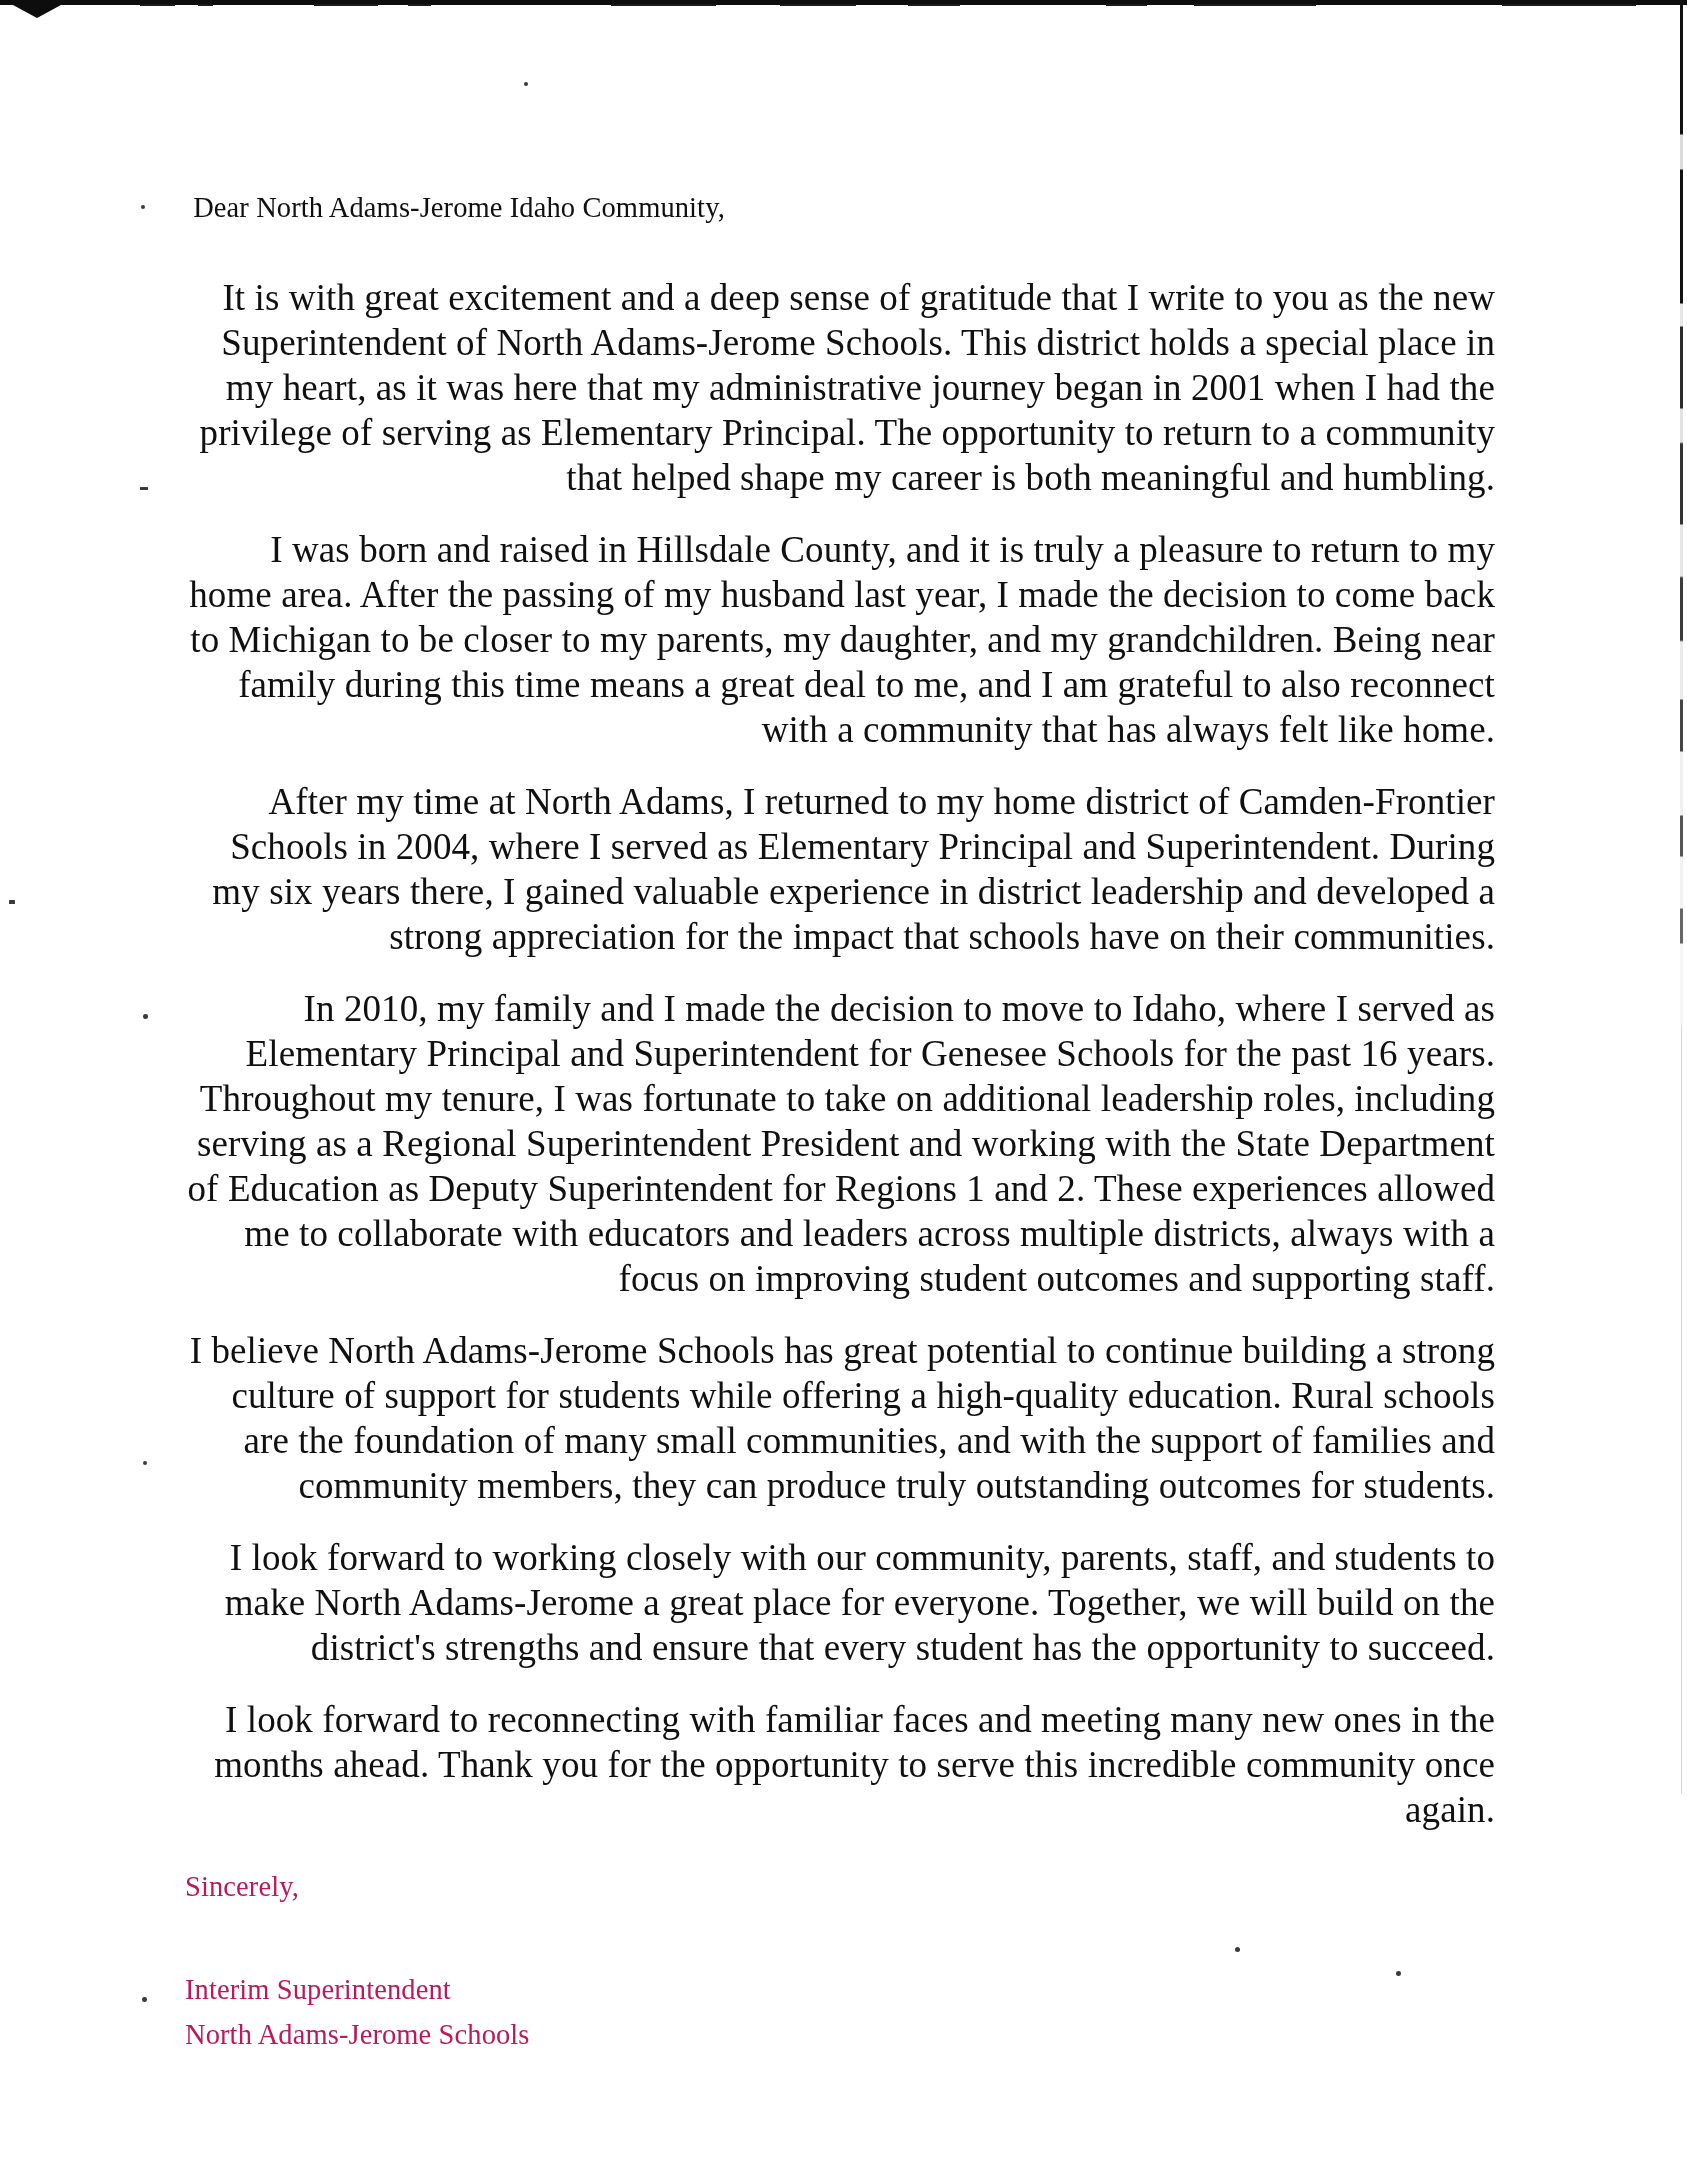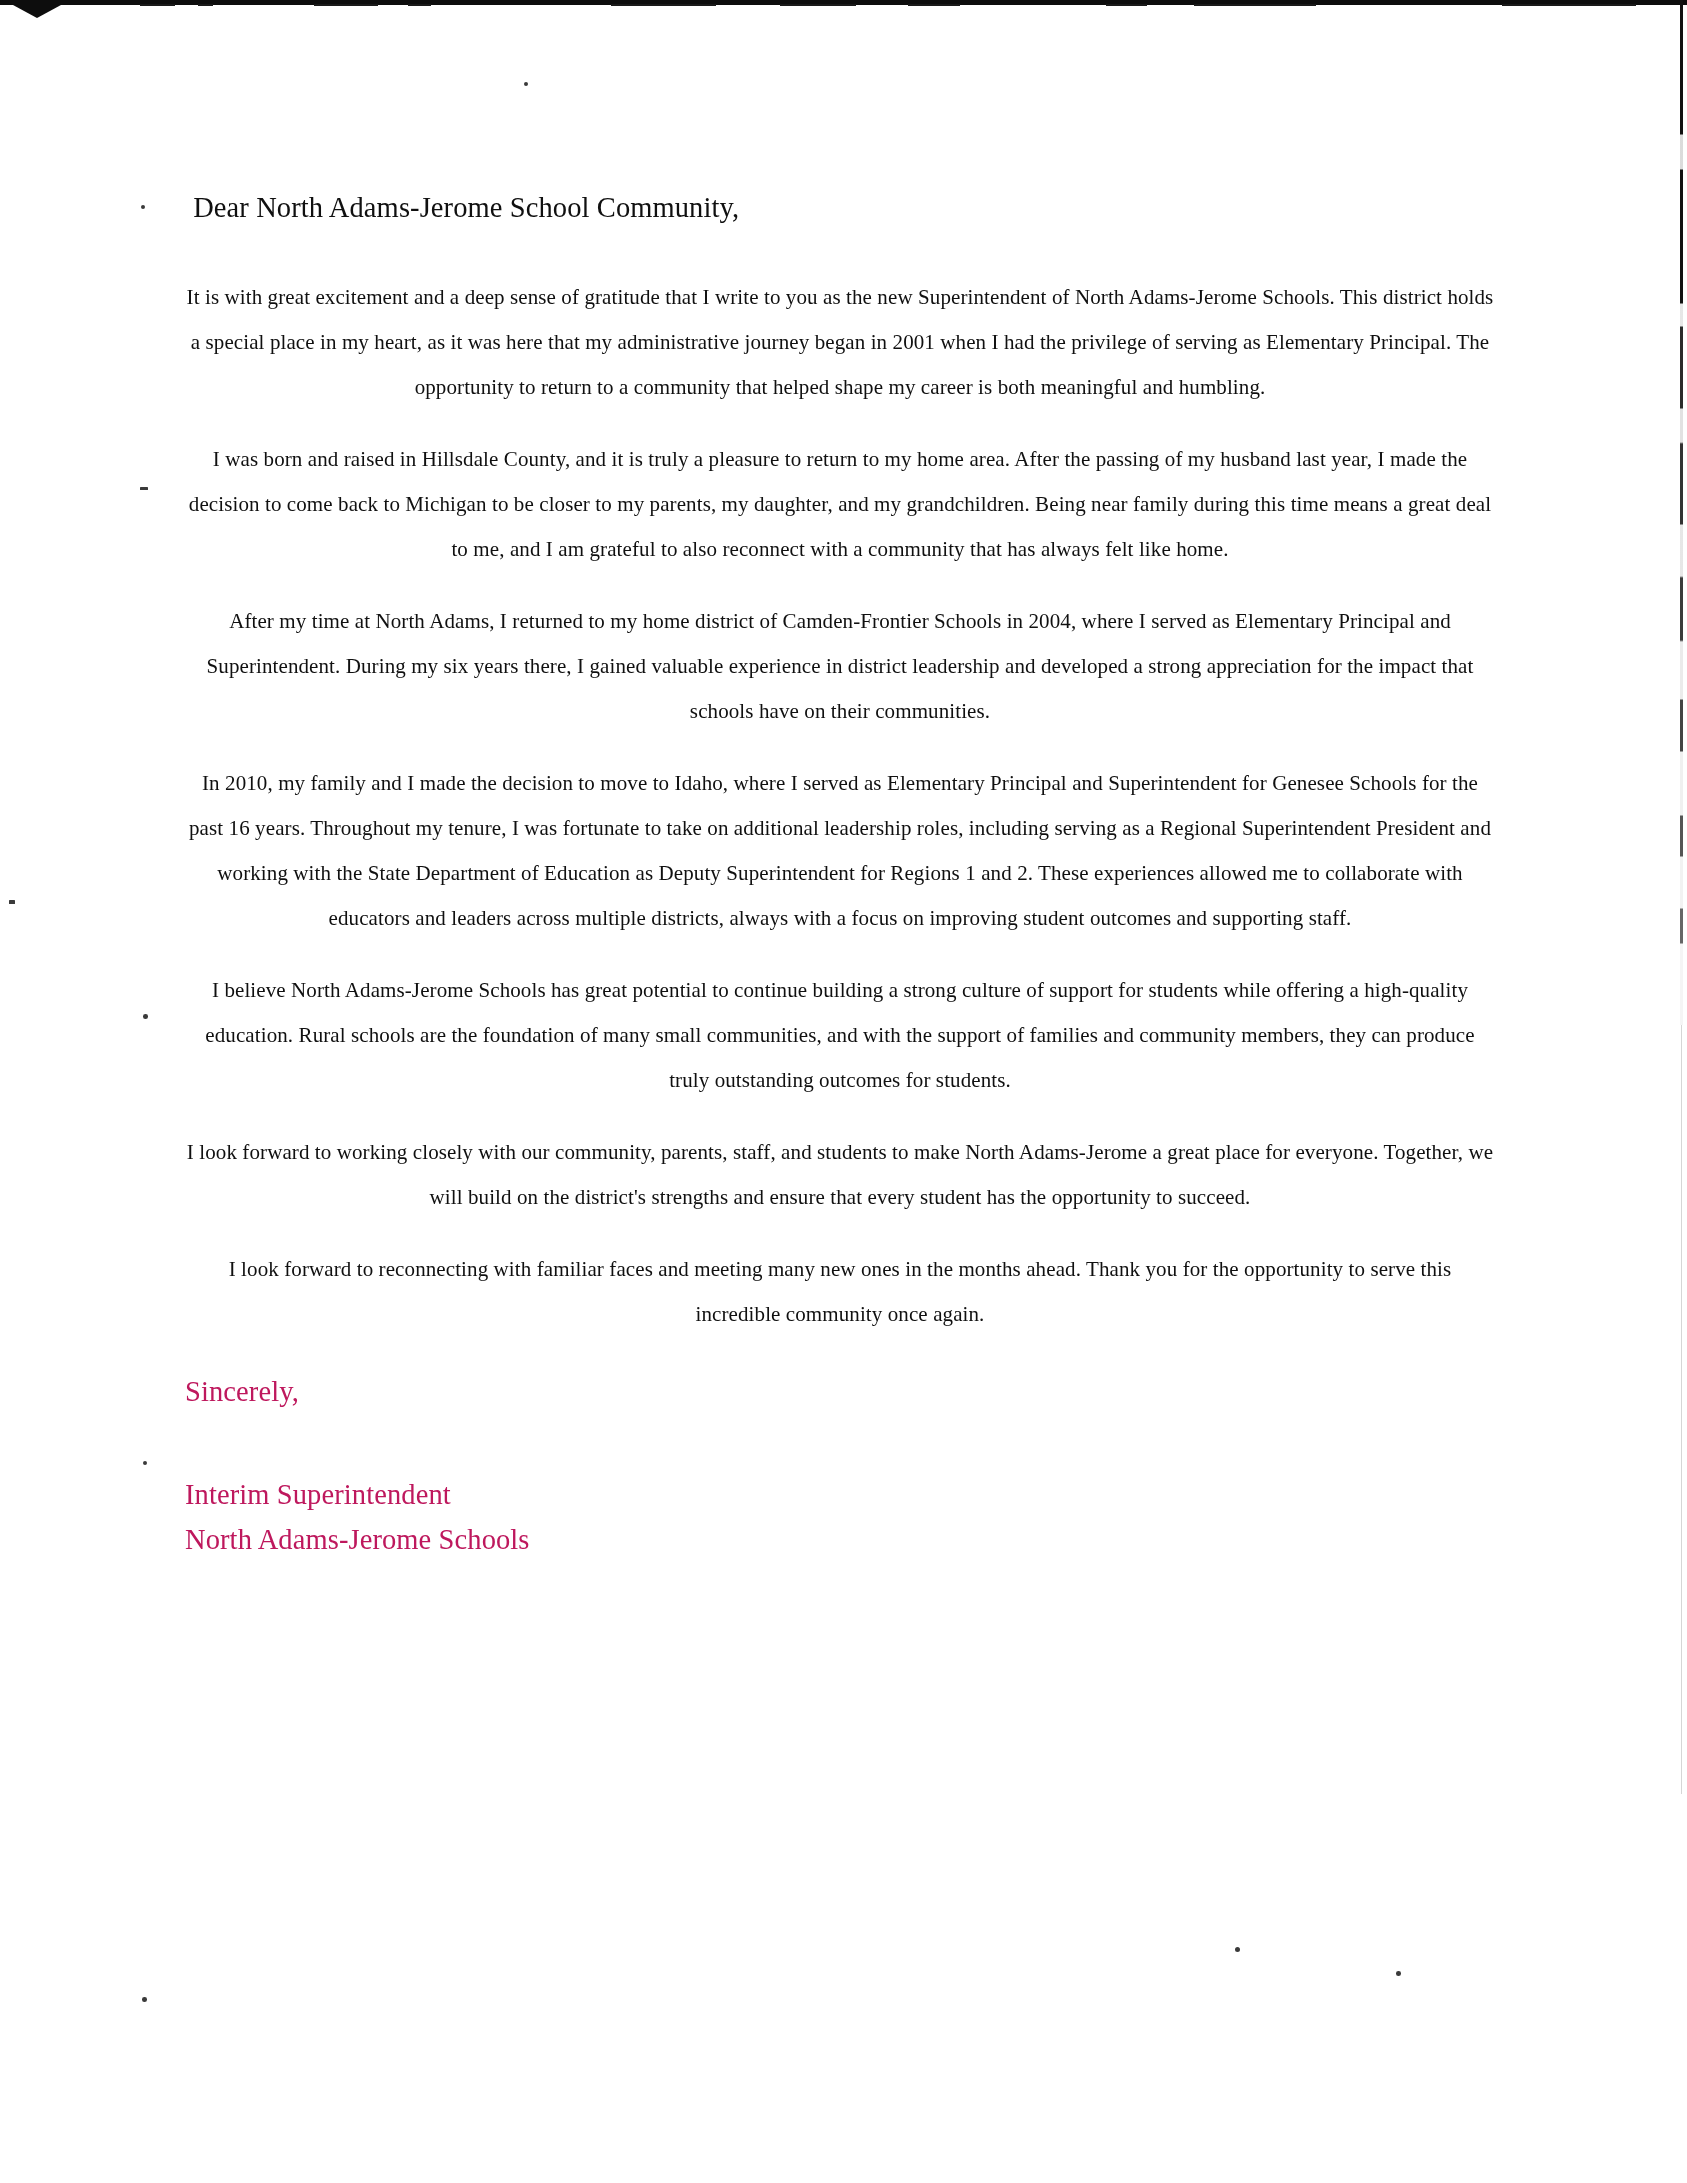--- a/index.html
+++ b/index.html
@@ -99,26 +99,26 @@
     width: 1310px;
   }
   .salutation {
     font-size: 28.5px;
     line-height: 45px;
     color: #101010;
     margin: 0 0 45px 8.2px;
     letter-spacing: 0.1px;
   }
   p.para {
-    font-size: 21px;
+    font-size: 37px;
     line-height: 45px;
     color: #101010;
     margin: 0 0 27px 0;
     letter-spacing: 0.1px;
-    text-align: center;
+    text-align: right;
   }
   .closing-block {
     margin-top: 32px;
   }
   .closing-line {
     font-size: 28.5px;
     line-height: 45px;
     color: #be185d;
     margin: 0;
     letter-spacing: 0.1px;
@@ -157,21 +157,21 @@
   <div class="speck" style="left:9.3px;top:900px;width:5.8px;height:3.5px;border-radius:0.6px;"></div>
   <div class="speck" style="left:143px;top:1461px;width:4.1px;height:4.1px;"></div>
   <div class="speck" style="left:142px;top:1997px;width:4.7px;height:4.7px;"></div>
   <div class="speck" style="left:524px;top:82px;width:4.1px;height:4.1px;"></div>
   <div class="speck" style="left:1235px;top:1947px;width:5.2px;height:5.2px;"></div>
   <div class="speck" style="left:1396px;top:1971px;width:4.7px;height:4.7px;"></div>
 
   <div id="letter">
     <div class="letter-inner">
 
-      <div class="salutation">Dear North Adams-Jerome School Community,</div>
+      <div class="salutation">Dear North Adams-Jerome Idaho Community,</div>
 
       <p class="para">It is with great excitement and a deep sense of gratitude that I write to you as the new Superintendent of North Adams-Jerome Schools. This district holds a special place in my heart, as it was here that my administrative journey began in 2001 when I had the privilege of serving as Elementary Principal. The opportunity to return to a community that helped shape my career is both meaningful and humbling.</p>
       <p class="para">I was born and raised in Hillsdale County, and it is truly a pleasure to return to my home area. After the passing of my husband last year, I made the decision to come back to Michigan to be closer to my parents, my daughter, and my grandchildren. Being near family during this time means a great deal to me, and I am grateful to also reconnect with a community that has always felt like home.</p>
       <p class="para">After my time at North Adams, I returned to my home district of Camden-Frontier Schools in 2004, where I served as Elementary Principal and Superintendent. During my six years there, I gained valuable experience in district leadership and developed a strong appreciation for the impact that schools have on their communities.</p>
       <p class="para">In 2010, my family and I made the decision to move to Idaho, where I served as Elementary Principal and Superintendent for Genesee Schools for the past 16 years. Throughout my tenure, I was fortunate to take on additional leadership roles, including serving as a Regional Superintendent President and working with the State Department of Education as Deputy Superintendent for Regions 1 and 2. These experiences allowed me to collaborate with educators and leaders across multiple districts, always with a focus on improving student outcomes and supporting staff.</p>
       <p class="para">I believe North Adams-Jerome Schools has great potential to continue building a strong culture of support for students while offering a high-quality education. Rural schools are the foundation of many small communities, and with the support of families and community members, they can produce truly outstanding outcomes for students.</p>
       <p class="para">I look forward to working closely with our community, parents, staff, and students to make North Adams-Jerome a great place for everyone. Together, we will build on the district's strengths and ensure that every student has the opportunity to succeed.</p>
       <p class="para">I look forward to reconnecting with familiar faces and meeting many new ones in the months ahead. Thank you for the opportunity to serve this incredible community once again.</p>
 
       <div class="closing-block">

